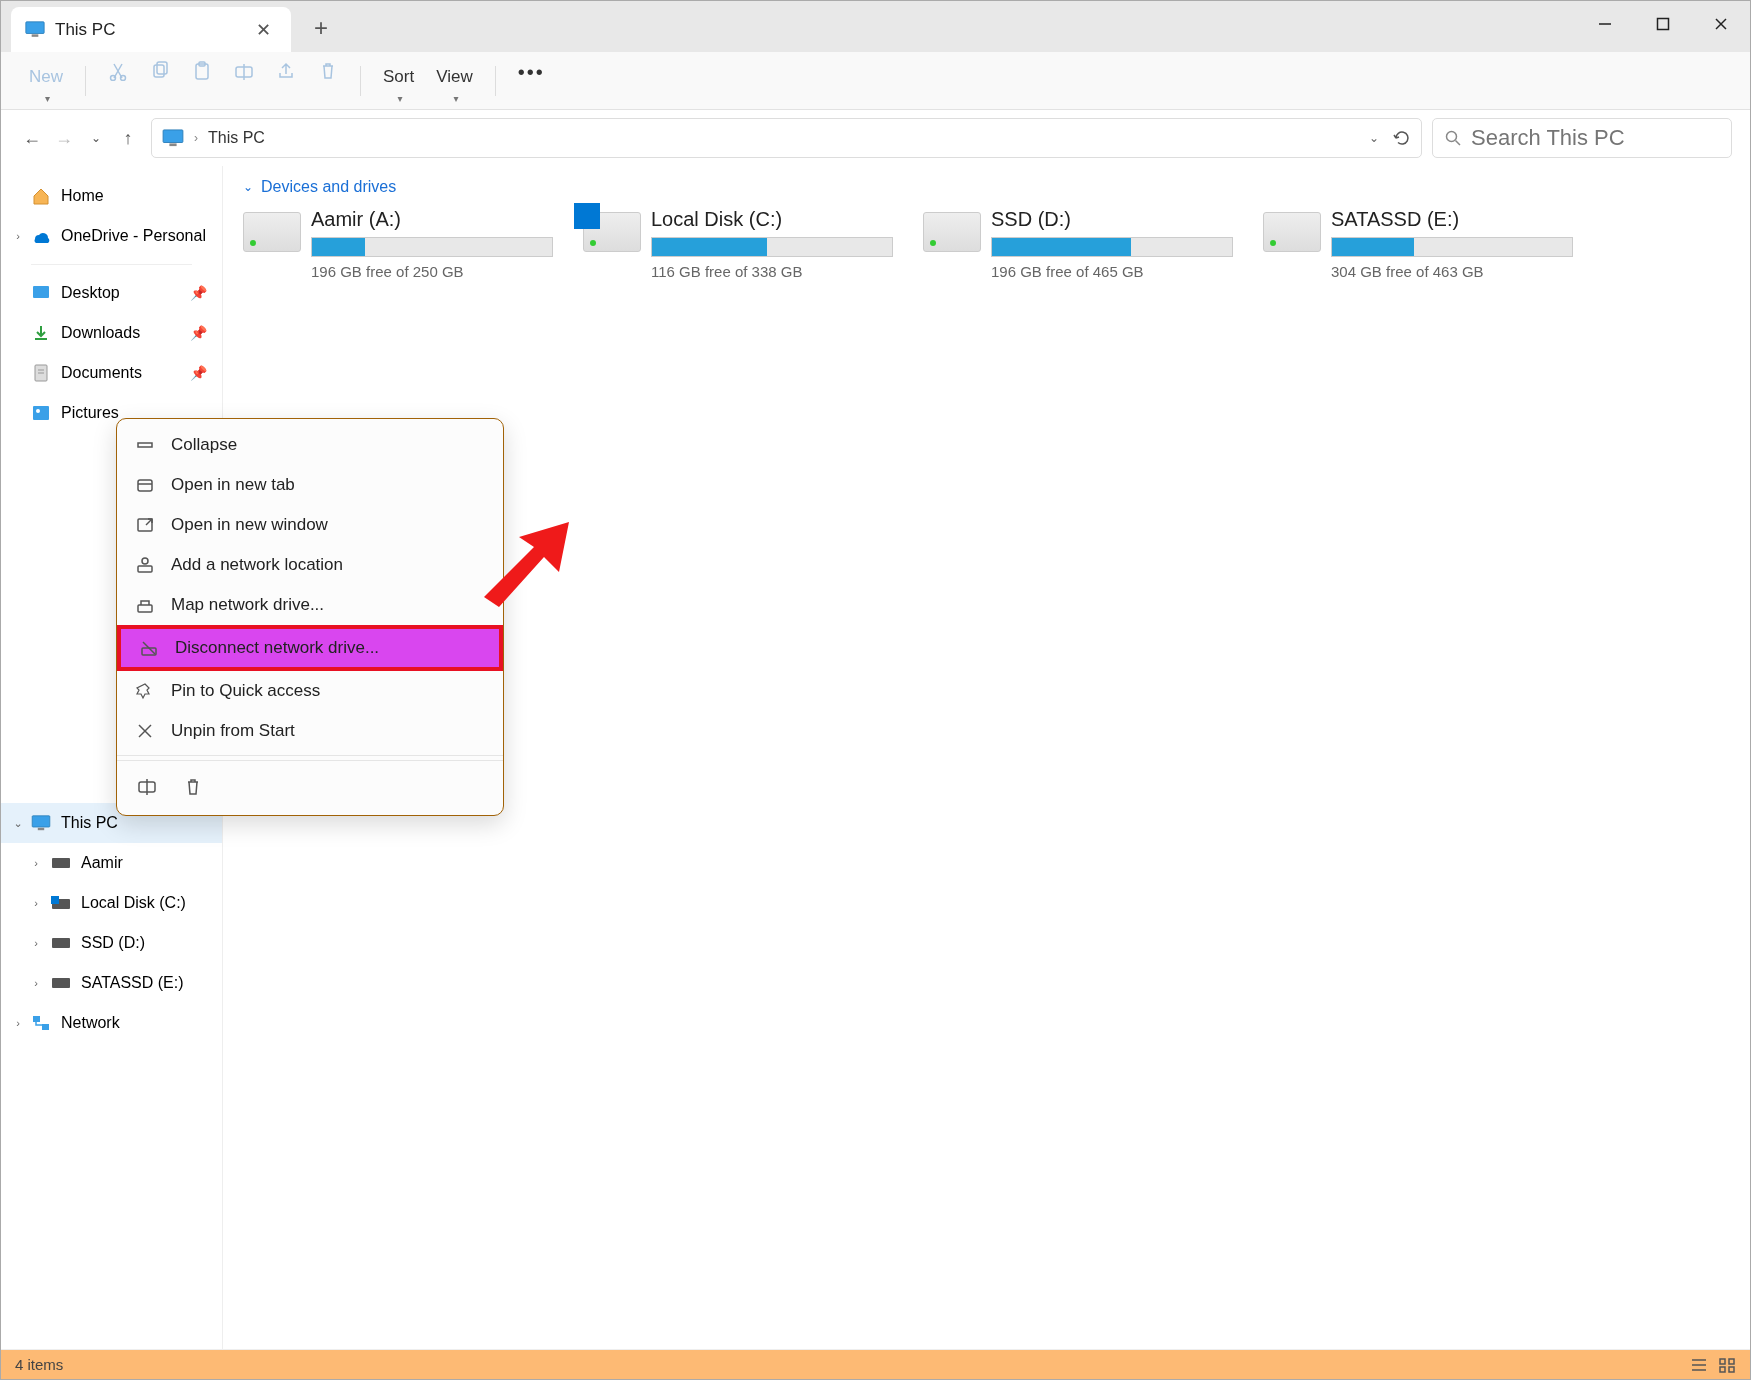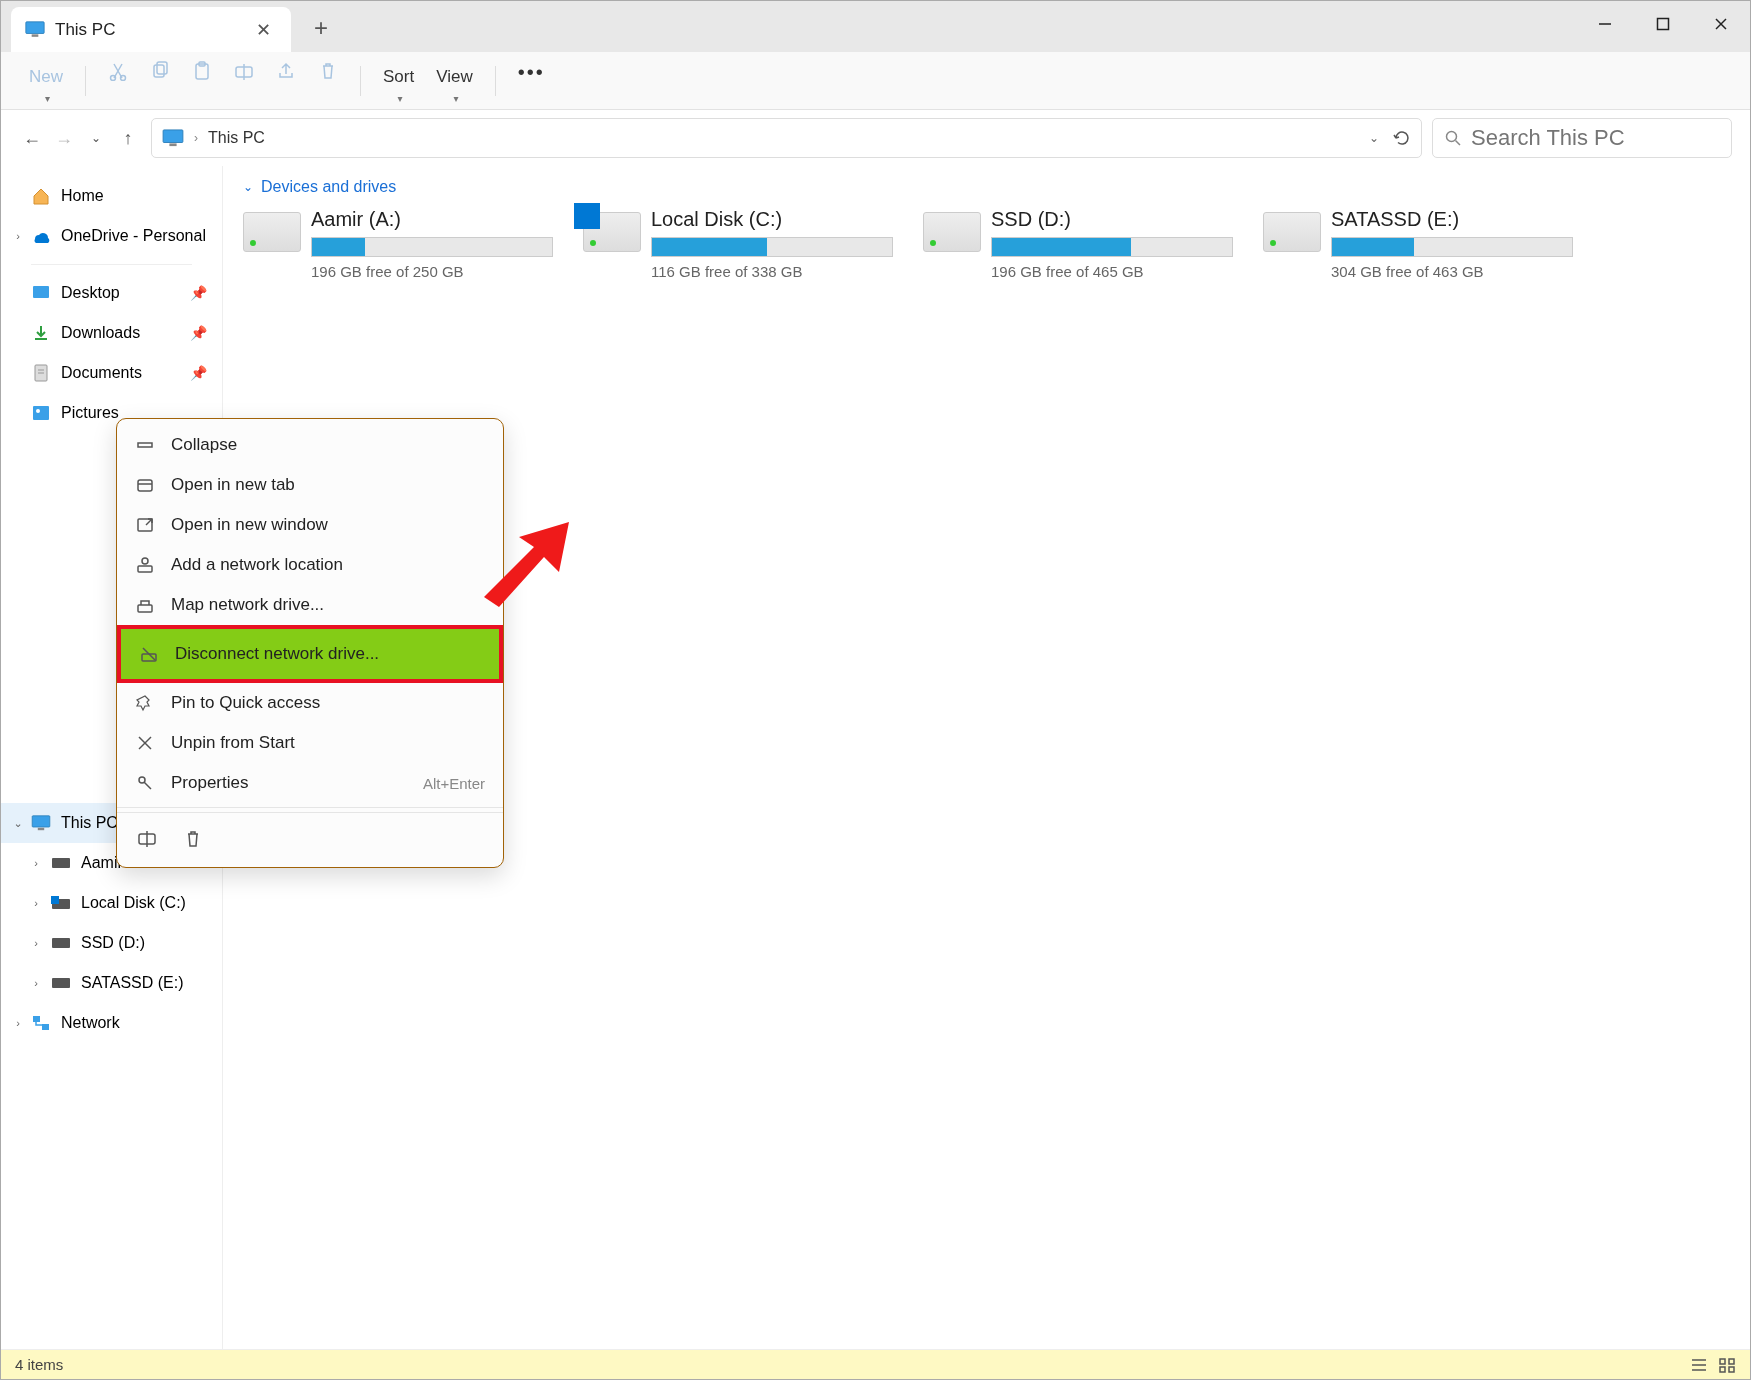--- a/index.html
+++ b/index.html
@@ -58,34 +58,34 @@
   .drive-icon.win::before{content:"";position:absolute;left:-10px;top:-10px;width:26px;height:26px;background:#0078d4;}
   .drive-body { flex:1;}
   .drive-name { font-size:20px;color:#222;margin-bottom:6px;}
   .drive-bar { height:20px;background:#e8e8e8;border:1px solid #ccc;position:relative;margin-bottom:6px;}
   .drive-fill { height:100%;background:#26a0da;}
   .drive-info { font-size:15px;color:#666;}
 
   
   .ctxmenu { position:absolute; left:115px; top:417px; width:388px; background:#fcfcfc; border:1px solid #a16207;border-radius:10px;box-shadow:0 8px 24px rgba(0,0,0,0.15);padding:6px 0;z-index:50;font-size:17px;}
   .ctx-item { height:40px;display:flex;align-items:center;padding:0 18px;gap:16px;position:relative;}
-  .ctx-item.highlighted{border:4px solid #e81123;background:#84cc16;height:58px;}
+  .ctx-item.highlighted{border:4px solid #e81123;background:#d946ef;height:46px;}
   .ctx-icon{width:20px;height:20px;display:flex;align-items:center;justify-content:center;color:#555;}
   .ctx-label{flex:1;color:#222;}
   .ctx-shortcut{color:#888;font-size:15px;}
   .ctx-sep{height:1px;background:#e5e5e5;margin:4px 0;}
   .ctx-iconrow{height:44px;display:flex;align-items:center;padding:0 18px;gap:22px;}
   .ctx-iconrow .ctx-icon{width:24px;height:24px;}
 
   
   .red-arrow { position:absolute; left:478px; top:516px; z-index:60;}
   .red-arrow svg{width:100px;height:100px;}
 
   
-  .statusbar { position:absolute;bottom:0;left:0;right:0;height:30px;background:#fef9c3;border-top:1px solid #eee;display:flex;align-items:center;padding:0 14px;font-size:15px;color:#444;}
+  .statusbar { position:absolute;bottom:0;left:0;right:0;height:30px;background:#fdba74;border-top:1px solid #eee;display:flex;align-items:center;padding:0 14px;font-size:15px;color:#444;}
   .status-right{margin-left:auto;display:flex;gap:10px;color:#444;}
 
   
   svg{display:block;}
 </style>
 </head>
 <body>
 
 <div class="titlebar">
   <div class="tab">
@@ -465,30 +465,20 @@
     </div>
     <div class="ctx-item">
       <span class="ctx-icon">
         <svg width="18" height="18">
           <line x1="3" y1="3" x2="15" y2="15" stroke="#555" stroke-width="1.5"></line>
           <line x1="15" y1="3" x2="3" y2="15" stroke="#555" stroke-width="1.5"></line>
         </svg>
       </span>
     <span class="ctx-label">Unpin from Start</span>
     </div>
-    <div class="ctx-item">
-      <span class="ctx-icon">
-        <svg width="18" height="18">
-          <circle cx="6" cy="6" r="3" fill="none" stroke="#555" stroke-width="1.5"></circle>
-          <path d="M8 8 l7 7" stroke="#555" stroke-width="1.5"></path>
-        </svg>
-      </span>
-    <span class="ctx-label">Properties</span>
-    <span class="ctx-shortcut">Alt+Enter</span>
-    </div>
     <div class="ctx-sep"></div>
     <div class="ctx-sep"></div>
     <div class="ctx-iconrow">
       <span class="ctx-icon">
         <svg width="20" height="20">
           <rect x="2" y="5" width="16" height="10" rx="2" fill="none" stroke="#555" stroke-width="1.5"></rect>
           <line x1="10" y1="2" x2="10" y2="18" stroke="#555" stroke-width="1.5"></line>
         </svg>
       </span>
       <span class="ctx-icon">

